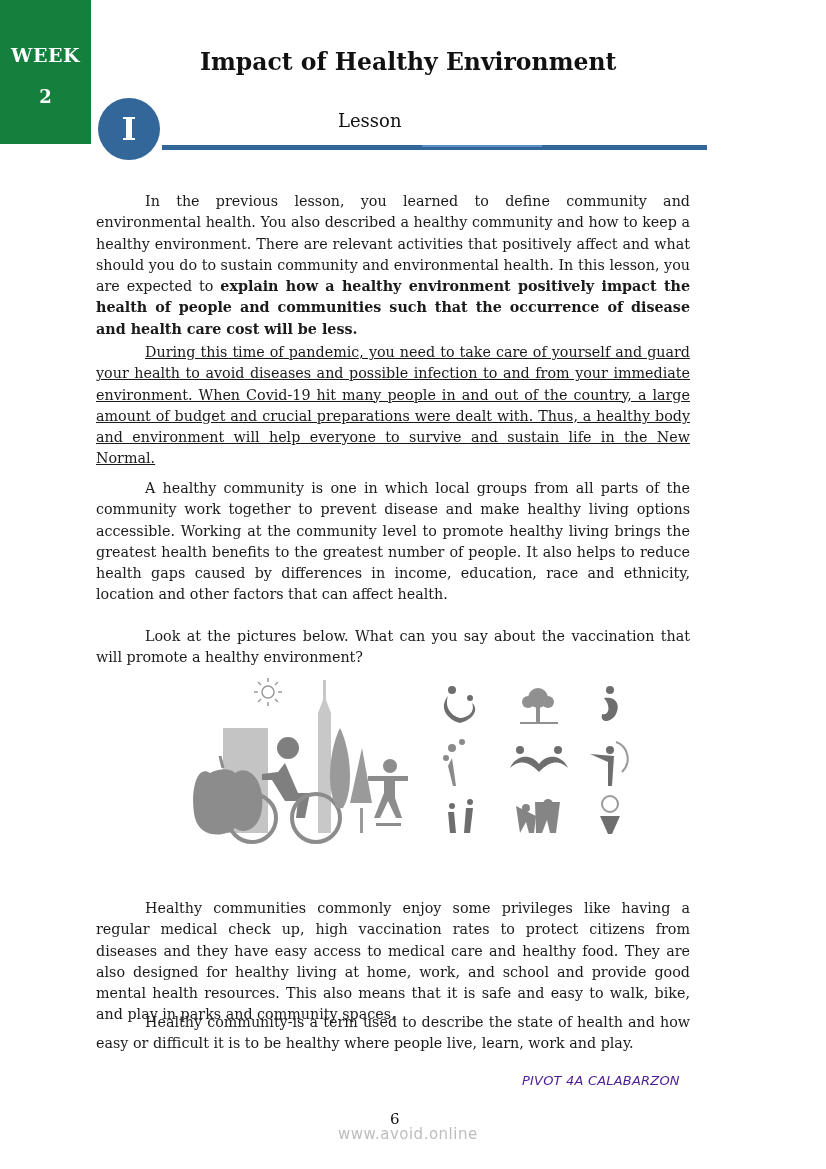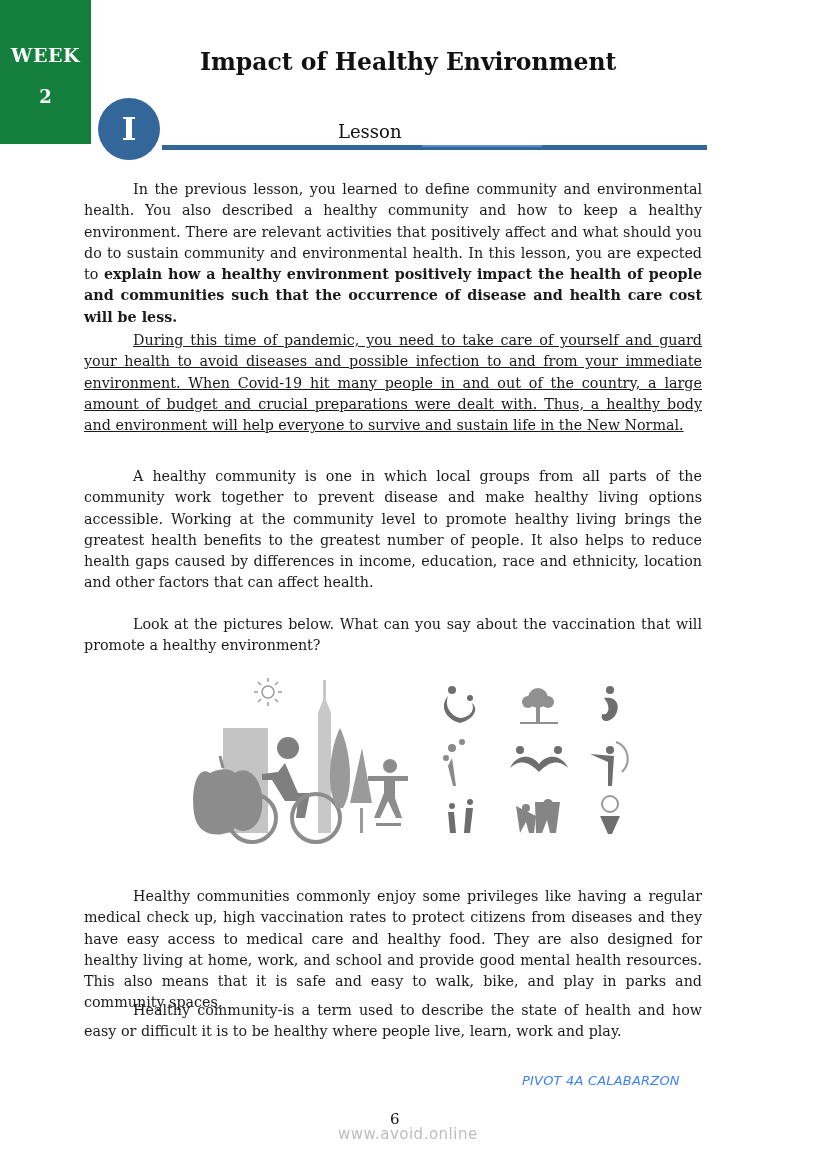--- a/index.html
+++ b/index.html
@@ -2,34 +2,34 @@
 <html><head>
   <meta charset="utf-8">
   <style>
     html, body { margin: 0; padding: 0; background: #ffffff; }
     body { width: 826px; height: 1169px; position: relative; overflow: hidden; font-family: "DejaVu Serif", serif; color: #1a1a1a; }
     .week-box { position: absolute; left: 0; top: 0; width: 91px; height: 144px; background: #15803d; color: #fff; text-align: center; font-family: "DejaVu Serif", serif; font-weight: bold; }
     .week-label { position: absolute; top: 44px; left: 0; width: 91px; font-size: 19px; letter-spacing: 0.5px; }
     .week-num { position: absolute; top: 86px; left: 0; width: 91px; font-size: 18px; }
     .title { position: absolute; left: 200px; top: 48px; width: 420px; font-size: 23.5px; font-weight: bold; color: #111; white-space: nowrap; }
     .circle { position: absolute; left: 98px; top: 98px; width: 62px; height: 62px; border-radius: 50%; background: #336699; color: #fff; font-size: 32px; font-weight: bold; text-align: center; line-height: 62px; }
-    .lesson-label { position: absolute; left: 338px; top: 110px; font-size: 18px; color: #111; margin-top: 11px; }
+    .lesson-label { position: absolute; left: 338px; top: 110px; font-size: 18px; color: #111; }
     .rule { position: absolute; left: 162px; top: 145px; width: 545px; height: 5px; background: #336699; }
     .rule::after { content: ""; position: absolute; left: 260px; top: 0; width: 120px; height: 2px; background: #5a8fc6; }
     .body-text { position: absolute; left: 84px; width: 618px; font-size: 14.3px; line-height: 21.3px; text-align: justify; color: #1a1a1a; }
-    .body-text p { margin: 0; text-indent: 49px; }
+    .body-text p { margin: 12px; text-indent: 49px; }
     .p1 { top: 179px; }
     .p2 { top: 330px; text-decoration: underline; }
     .p3 { top: 466px; }
     .p4 { top: 614px; }
     .p5 { top: 886px; }
     .p6 { top: 1000px; }
     b { font-weight: bold; }
     .pictures { position: absolute; left: 190px; top: 668px; width: 450px; height: 180px; }
-    .footer-brand { position: absolute; left: 522px; top: 1073px; font-family: "DejaVu Sans", sans-serif; font-style: italic; font-size: 13px; color: #3b82f6; letter-spacing: 0.2px; }
+    .footer-brand { position: absolute; left: 522px; top: 1073px; font-family: "DejaVu Sans", sans-serif; font-style: italic; font-size: 13px; color: #4c1d95; letter-spacing: 0.2px; }
     .page-num { position: absolute; left: 390px; top: 1110px; font-size: 15px; color: #111; }
     .watermark { position: absolute; left: 338px; top: 1125px; font-family: "DejaVu Sans", sans-serif; font-size: 15px; color: #bdbdbd; letter-spacing: 0.5px; }
   </style>
 </head>
 <body>
 
 <div class="week-box">
   <div class="week-label">WEEK</div>
   <div class="week-num">2</div>
 </div>

